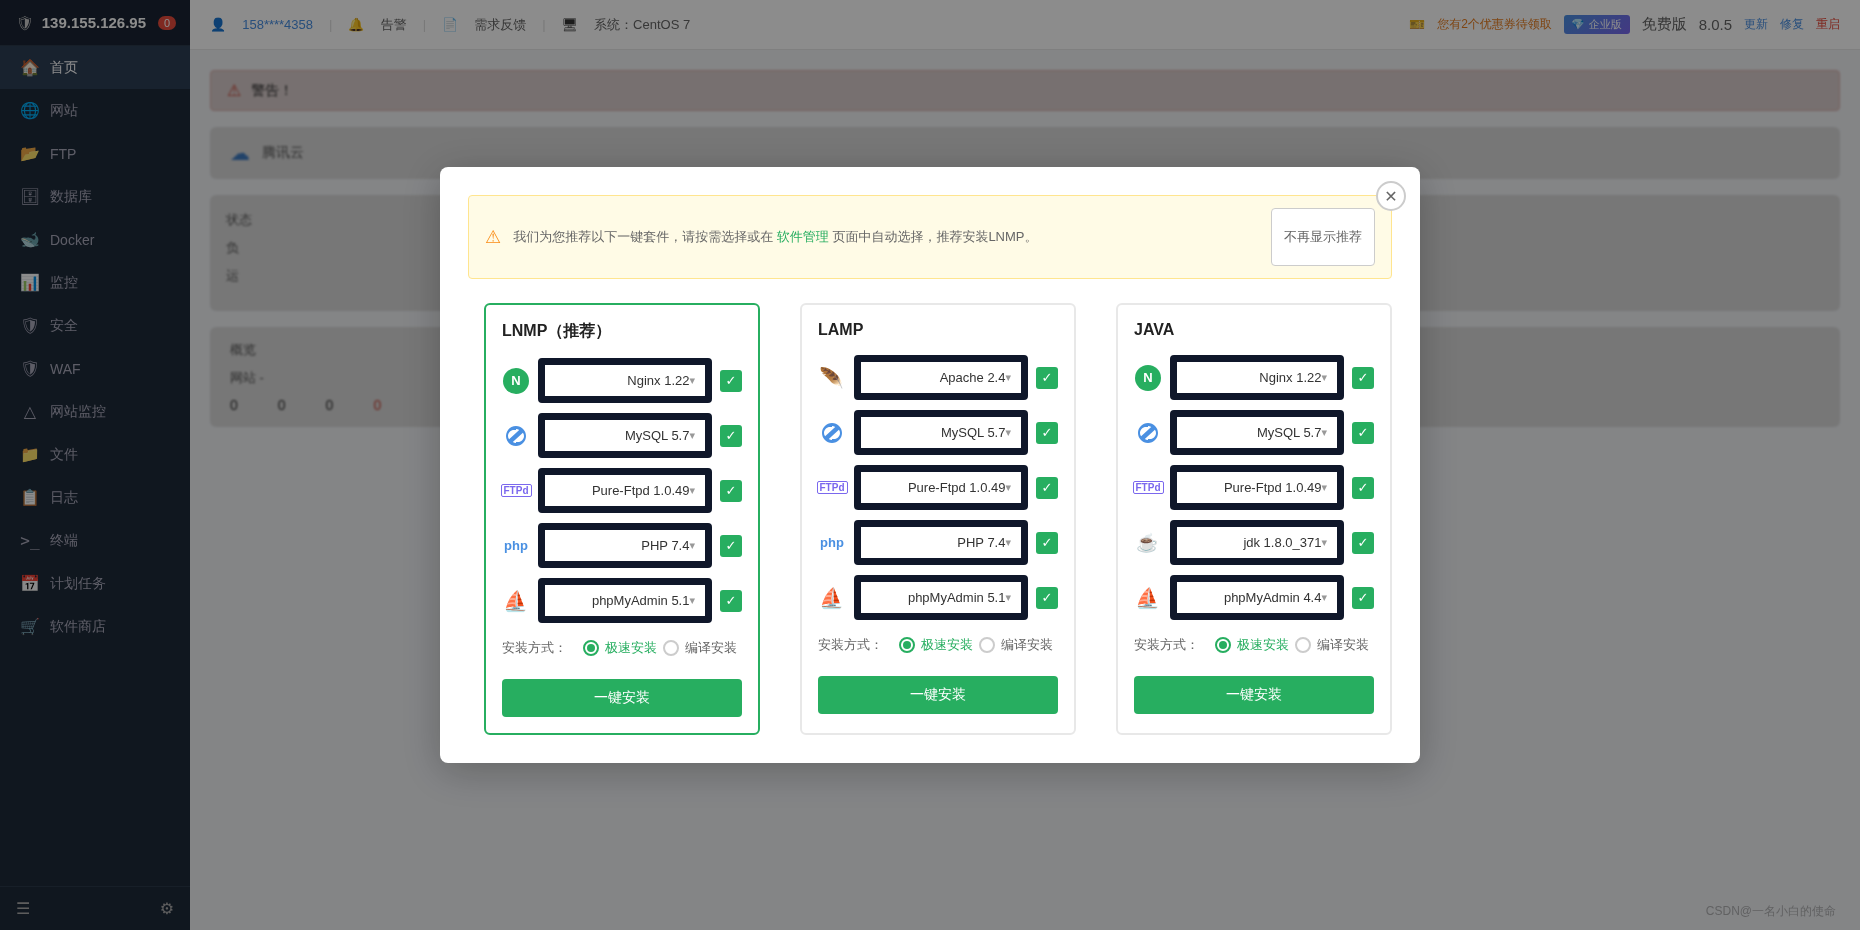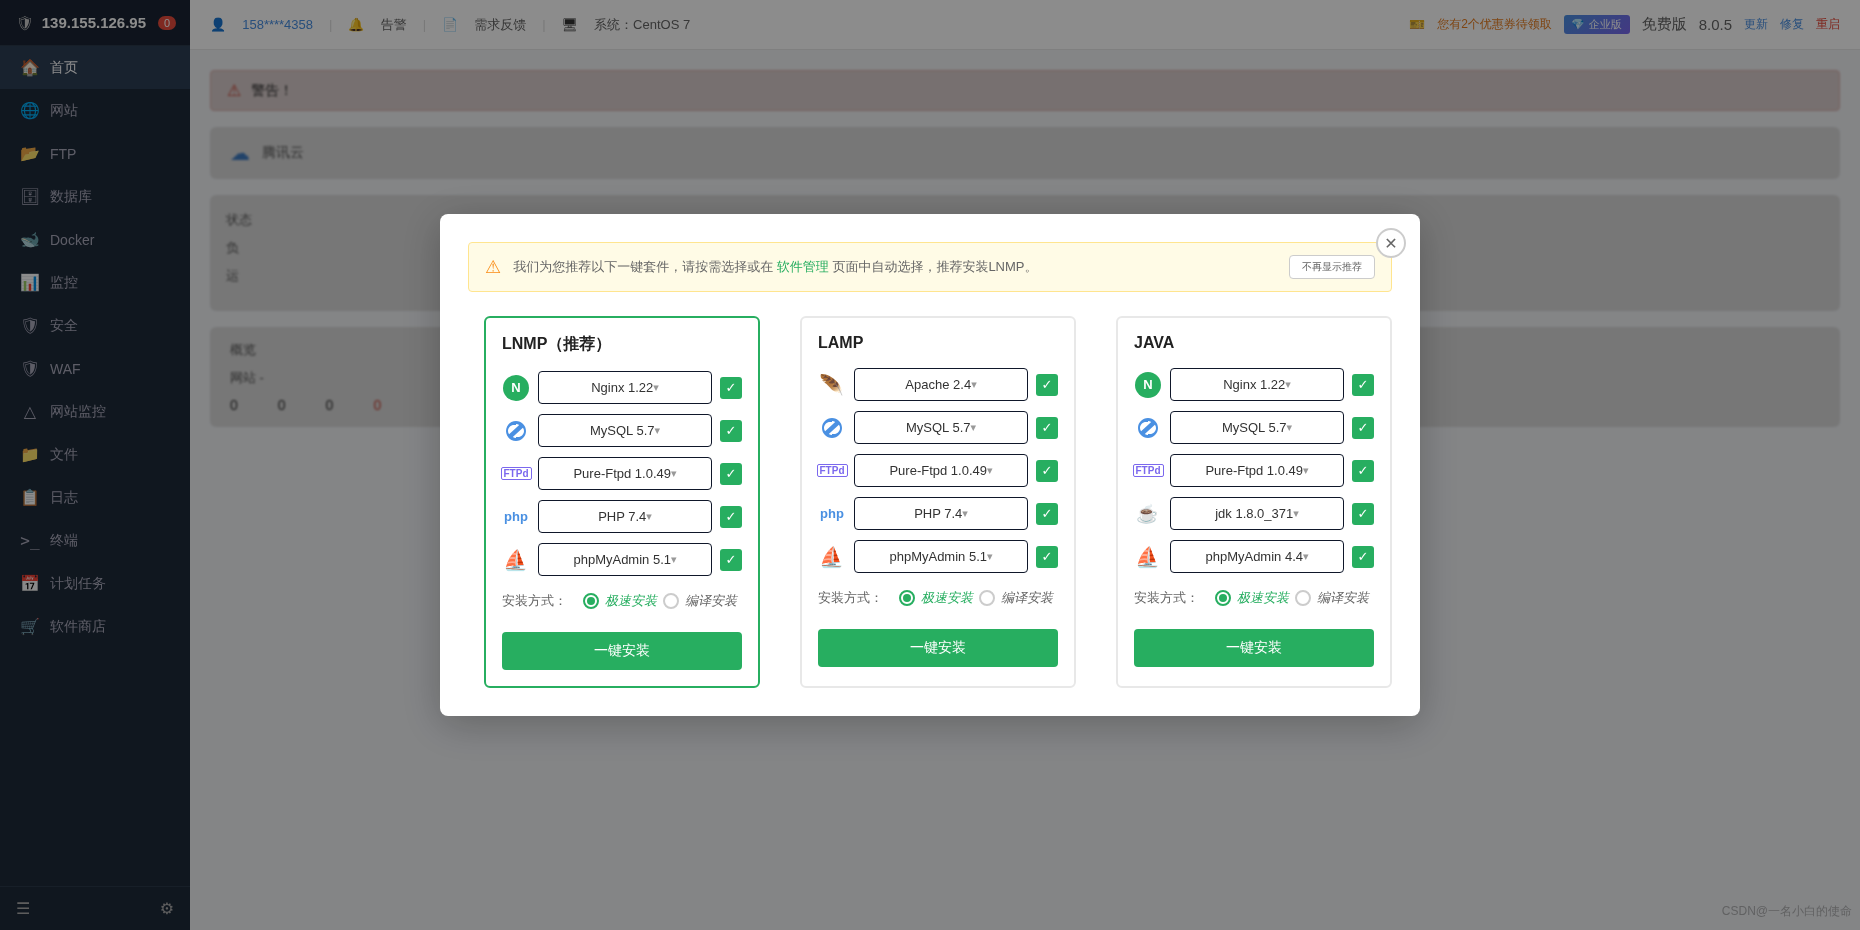--- a/index.html
+++ b/index.html
@@ -52,39 +52,39 @@
     .overlay { position: fixed; top: 0; left: 0; width: 100%; height: 100%; background: rgba(0,0,0,0.45); z-index: 100; display: flex; align-items: center; justify-content: center; }
     .modal { background: #fff; border-radius: 8px; width: 980px; max-height: 90vh; overflow: auto; padding: 28px; position: relative; box-shadow: 0 8px 40px rgba(0,0,0,0.25); }
     .modal-close { position: absolute; top: 14px; right: 14px; width: 30px; height: 30px; border-radius: 50%; border: 2px solid #ccc; background: #fff; cursor: pointer; display: flex; align-items: center; justify-content: center; font-size: 16px; color: #666; }
     .modal-title { font-size: 17px; font-weight: bold; color: #222; margin-bottom: 18px; }
 
     
     .notice-bar { background: #fffbe6; border: 1px solid #ffe58f; border-radius: 4px; padding: 12px 16px; display: flex; align-items: center; gap: 12px; margin-bottom: 24px; font-size: 13px; }
     .notice-icon { color: #fa8c16; font-size: 18px; flex-shrink: 0; }
     .notice-text { color: #666; flex: 1; }
     .notice-link { color: #27ae60; cursor: pointer; }
-    .notice-dismiss { border: 1px solid #ccc; border-radius: 4px; padding: 4px 12px; cursor: pointer; color: #666; background: #fff; font-size: 10px; white-space: nowrap; }
+    .notice-dismiss { border: 1px solid #ccc; border-radius: 4px; padding: 19px 12px; cursor: pointer; color: #666; background: #fff; font-size: 13px; white-space: nowrap; }
 
     
     .packages { display: flex; gap: 24px; }
     .package { flex: 1; border: 2px solid #e8e8e8; border-radius: 6px; padding: 16px; margin-left: 16px; }
     .package.recommended { border-color: #27ae60; }
     .package-title { font-size: 16px; font-weight: bold; color: #222; margin-bottom: 16px; }
 
     
     .comp-row { display: flex; align-items: center; gap: 8px; margin-bottom: 10px; }
     .comp-icon { width: 28px; height: 28px; display: flex; align-items: center; justify-content: center; font-size: 18px; flex-shrink: 0; }
-    .comp-select { flex: 1; border: 1px solid #0f172a; border-radius: 4px; padding: 8px 10px; font-size: 13px; display: flex; align-items: center; justify-content: center; background: #fff; cursor: pointer; }
+    .comp-select { flex: 1; border: 7px solid #0f172a; border-radius: 4px; padding: 8px 10px; font-size: 13px; display: flex; align-items: center; justify-content: flex-end; background: #fff; cursor: pointer; }
     .comp-select-text { color: #333; }
     .comp-select-arrow { color: #999; font-size: 11px; }
     .comp-checkbox { width: 22px; height: 22px; background: #27ae60; border-radius: 3px; display: flex; align-items: center; justify-content: center; color: #fff; font-size: 13px; flex-shrink: 0; }
 
     
     .install-method { display: flex; align-items: center; gap: 16px; margin: 16px 0; font-size: 13px; color: #666; }
-    .radio-group { display: flex; align-items: center; gap: 6px; font-style: italic; }
+    .radio-group { display: flex; align-items: center; gap: 6px; }
     .radio-item { display: flex; align-items: center; gap: 6px; cursor: pointer; }
     .radio-dot { width: 16px; height: 16px; border-radius: 50%; border: 2px solid #27ae60; display: flex; align-items: center; justify-content: center; }
     .radio-dot.active::after { content: ''; width: 8px; height: 8px; background: #27ae60; border-radius: 50%; display: block; }
     .radio-dot.inactive { border-color: #ccc; }
 
     
     .install-btn { width: 100%; padding: 10px; background: #27ae60; color: #fff; border: none; border-radius: 4px; font-size: 14px; cursor: pointer; margin-top: 6px; }
 
     
     .bottom-section { background: #fff; border-radius: 6px; padding: 14px 20px; }
@@ -100,21 +100,21 @@
 
     
     .php-label { color: #4a90e2; font-size: 13px; font-weight: bold; }
 
     
     .sail-icon { font-size: 20px; }
 
     
     .java-icon { font-size: 18px; }
 
-    .csdn-watermark { position: fixed; bottom: 10px; right: 8px; color: rgba(150,150,150,0.7); font-size: 12px; }
+    .csdn-watermark { position: fixed; bottom: 10px; right: 24px; color: rgba(150,150,150,0.7); font-size: 12px; }
   </style>
 </head>
 <body>
 
 <div class="app">
 
   <div class="sidebar">
     <div class="sidebar-logo">
       <span>🛡</span>
       <span class="sidebar-logo-text">139.155.126.95</span>

